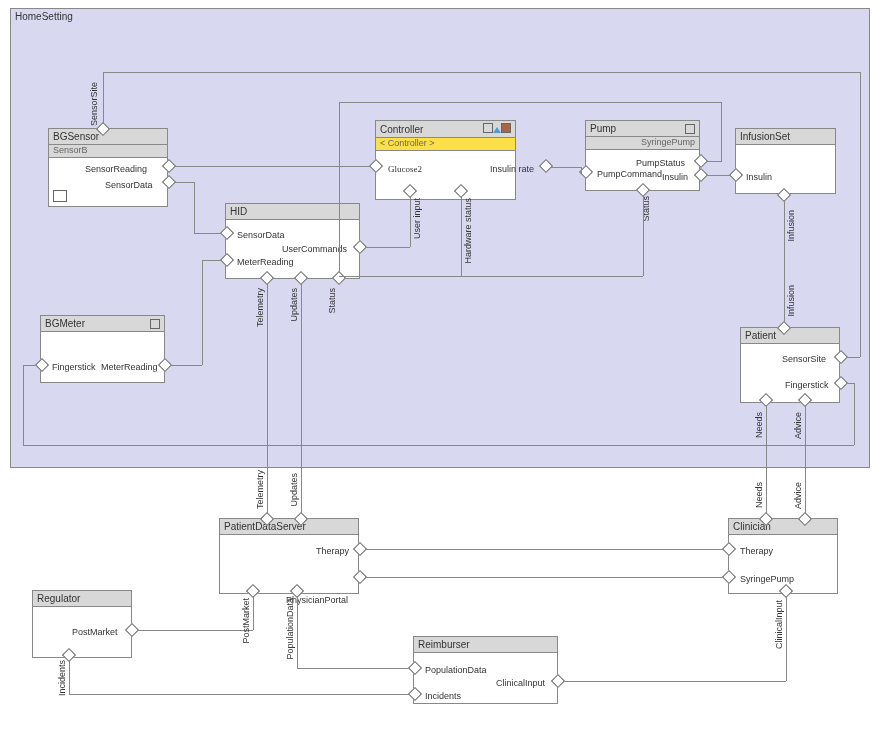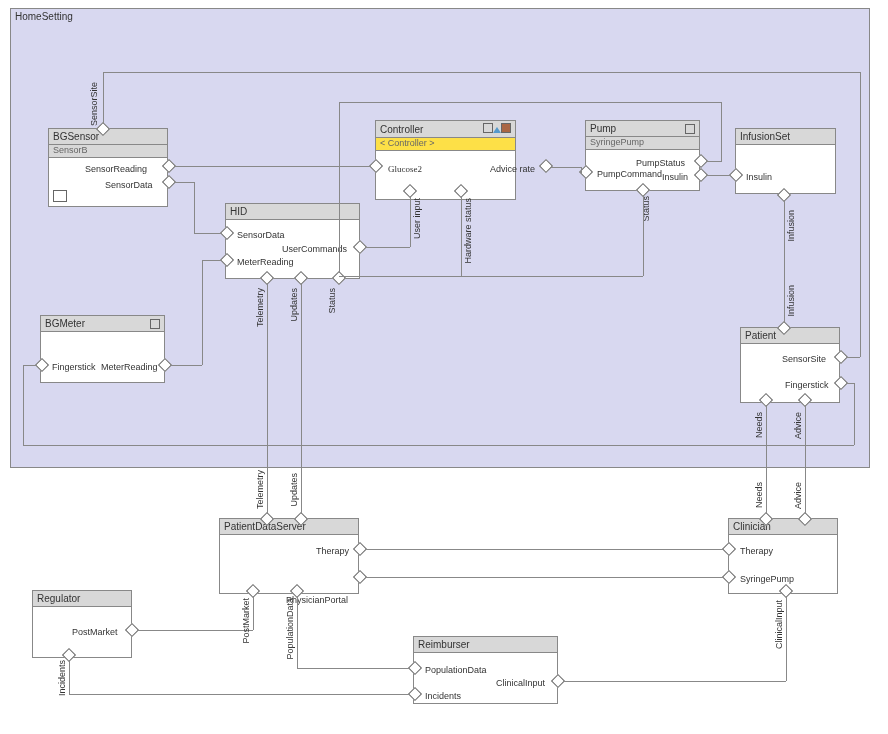--- a/index.html
+++ b/index.html
@@ -49,25 +49,25 @@
   <div class="block-header">
     <span>Controller</span>
     <span><span class="badge"></span><span class="badge-tri"></span><span class="badge badge-dark"></span></span>
   </div>
   <div class="subtitle" style="background:#fde047;border-bottom:1px solid #888;">&lt; Controller &gt;</div>
   <div class="block-body" style="height:48px;"></div>
 </div>
 <div class="port" style="left:371px; top:161px;"></div>
 <div class="port-label" style="left:388px; top:164px;font-family:Liberation Serif, serif;">Glucose2</div>
 <div class="port" style="left:541px; top:161px;"></div>
-<div class="port-label" style="left:490px; top:164px;">Advice rate</div>
+<div class="port-label" style="left:490px; top:164px;">Insulin rate</div>
 <div class="port" style="left:405px; top:186px;"></div>
 <div class="port" style="left:456px; top:186px;"></div>
 
-<div class="block" style="left:585px; top:120px; width:115px;">
+<div class="block" style="left:585px; top:120px; width:115px;text-align:right;">
   <div class="block-header">
     <span>Pump</span>
     <span class="badge"></span>
   </div>
   <div class="subtitle" style="background:#d8d8d8;border-bottom:1px solid #888;">SyringePump</div>
   <div class="block-body" style="height:40px;"></div>
 </div>
 <div class="port" style="left:696px; top:156px;"></div>
 <div class="port-label" style="left:636px; top:158px;text-align:center;">PumpStatus</div>
 <div class="port" style="left:581px; top:167px;"></div>

